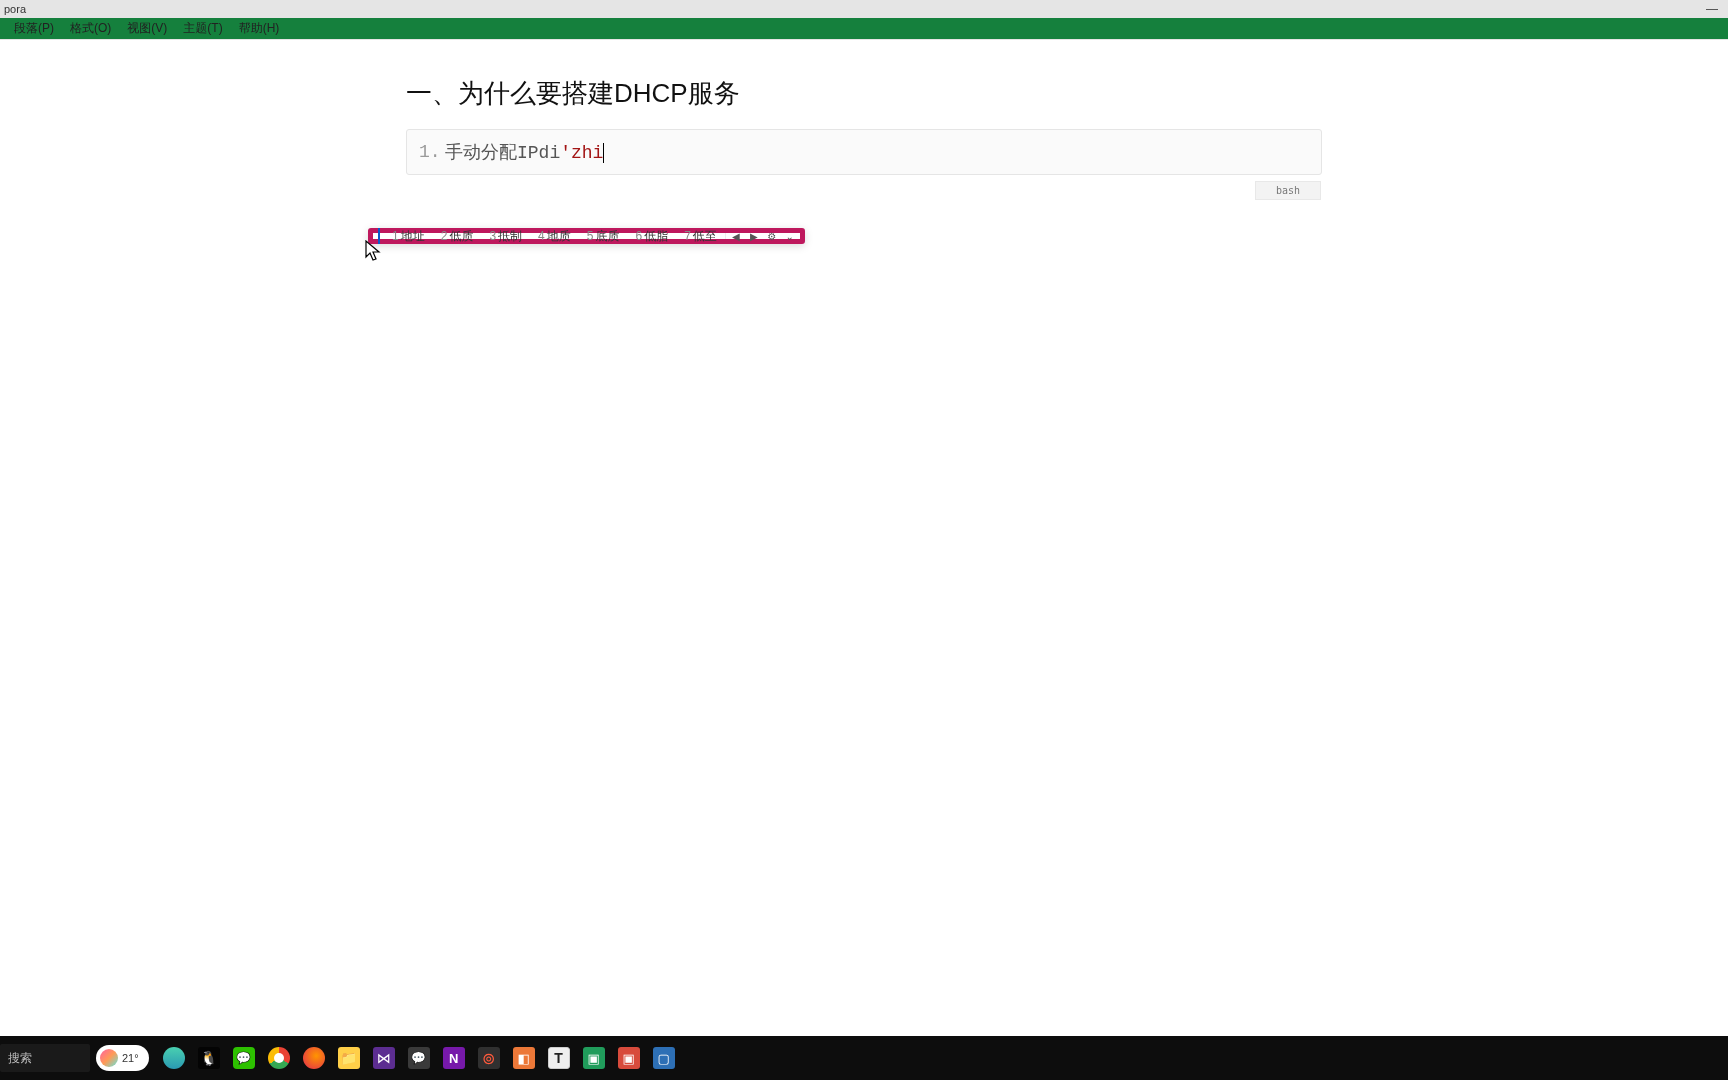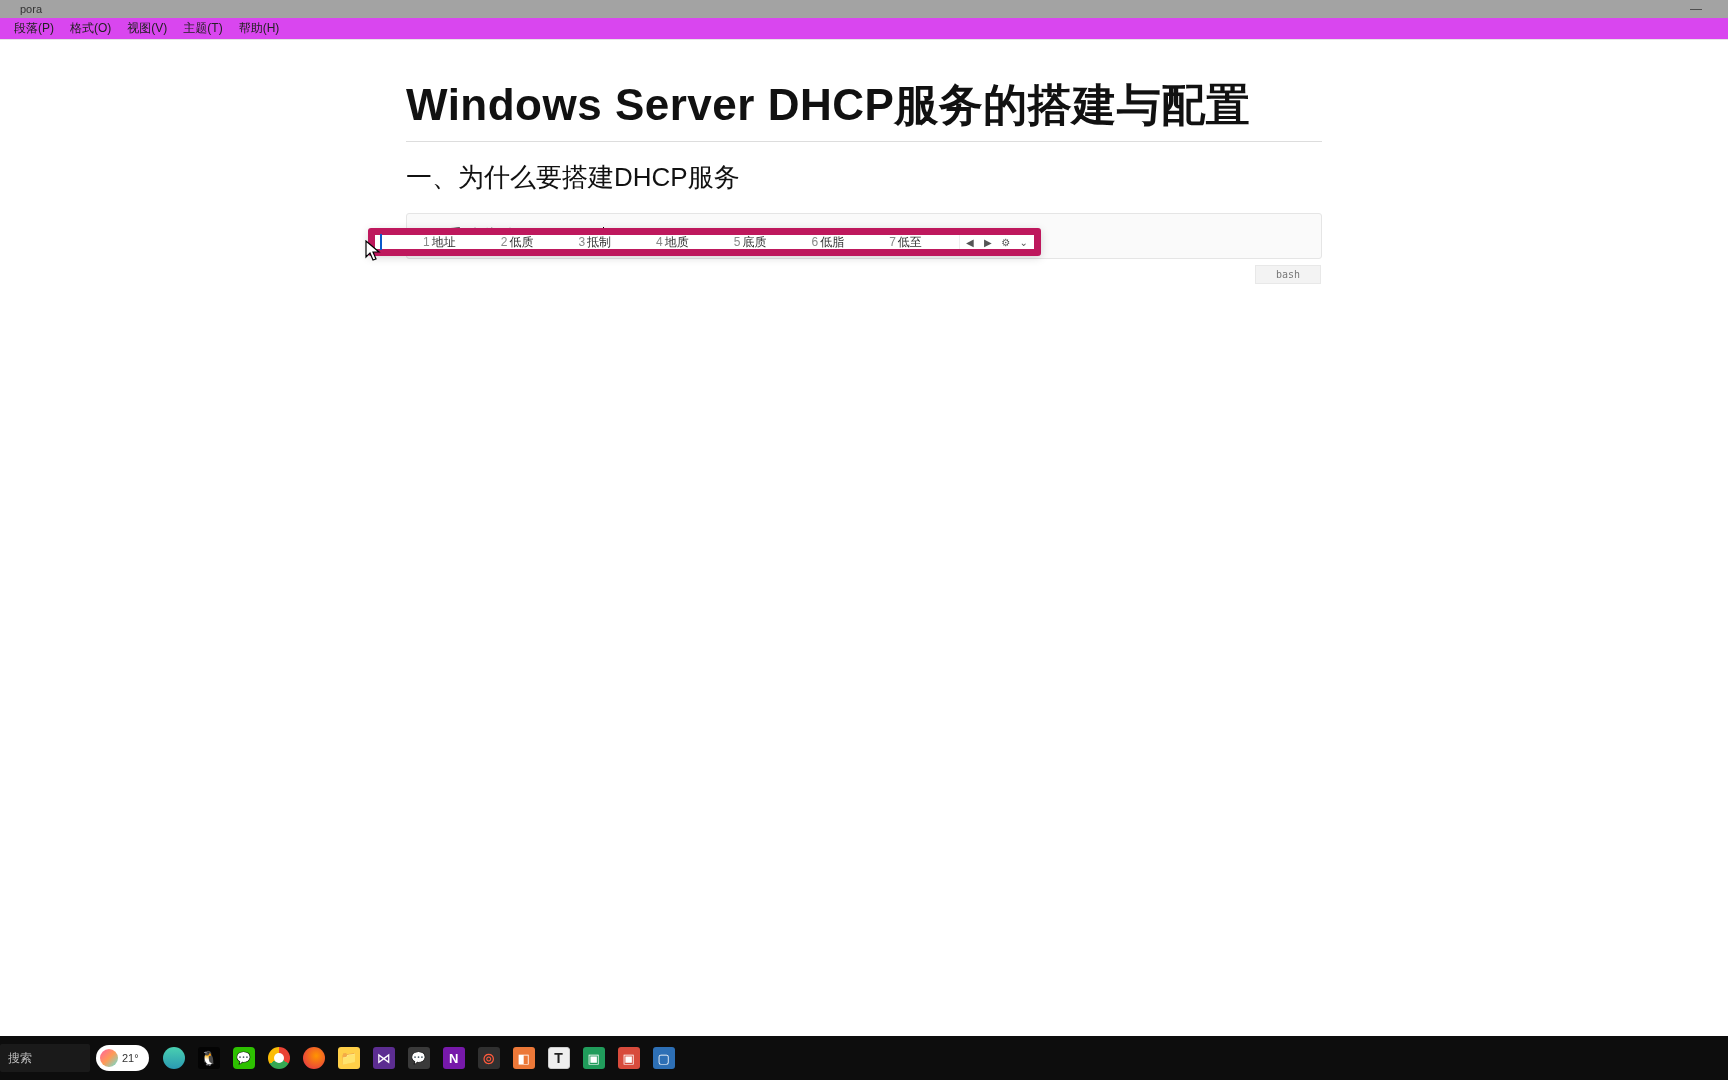--- a/index.html
+++ b/index.html
@@ -6,43 +6,43 @@
 body {
   font-family: -apple-system, "Segoe UI", "Microsoft YaHei", sans-serif;
   background: #fff;
   width: 1728px;
   height: 1080px;
   overflow: hidden;
   position: relative;
 }
 .title-bar {
   height: 18px;
-  background: #a3a3a3;
+  background: #e5e5e5;
   font-size: 11px;
-  padding: 2px 20px;
+  padding: 2px 4px;
   color: #333;
   display: flex;
   justify-content: space-between;
   align-items: center;
 }
 .title-bar .controls {
   display: flex;
   gap: 16px;
   padding-right: 6px;
   font-size: 12px;
   color: #444;
 }
 .menu-bar {
   height: 22px;
   display: flex;
   align-items: center;
   padding: 0 6px;
   font-size: 12px;
   border-bottom: 1px solid #e5e5e5;
-  background: #d946ef;
+  background: #15803d;
 }
 .menu-item {
   padding: 2px 8px;
   color: #222;
   cursor: pointer;
 }
 .editor {
   position: relative;
   margin: 0 auto;
   width: 916px;
@@ -101,28 +101,27 @@
   padding: 3px 20px;
   font-size: 10px;
   color: #777;
   font-family: "Consolas", monospace;
 }
 .ime-popup {
   position: absolute;
   top: 228px;
   left: 368px;
   background: #fff;
-  border: 7px solid #be185d;
+  border: 5px solid #be185d;
   border-radius: 3px;
   box-shadow: 0 2px 8px rgba(0,0,0,0.15);
   display: flex;
   align-items: center;
-  height: 28px;
+  height: 16px;
   font-size: 12px;
-  gap: 29px;
 }
 .ime-cursor {
   width: 2px;
   height: 16px;
   background: #0a58ca;
   margin: 0 4px 0 5px;
 }
 .ime-candidate {
   padding: 0 8px;
   color: #333;
@@ -250,21 +249,20 @@
 
 <div class="menu-bar">
   <span class="menu-item">段落(P)</span>
   <span class="menu-item">格式(O)</span>
   <span class="menu-item">视图(V)</span>
   <span class="menu-item">主题(T)</span>
   <span class="menu-item">帮助(H)</span>
 </div>
 
 <div class="editor">
-  <h1 class="page-title">Windows Server DHCP服务的搭建与配置</h1>
   <h2 class="section-title">一、为什么要搭建DHCP服务</h2>
 
   <div class="code-block">
     <div class="code-line">
       <span class="line-num">1.</span>
       <span class="code-text">
         <span>手动分配IPdi</span><span class="quote">'zhi</span><span class="cursor-bar"></span>
       </span>
     </div>
     <div class="lang-tag">bash</div>

